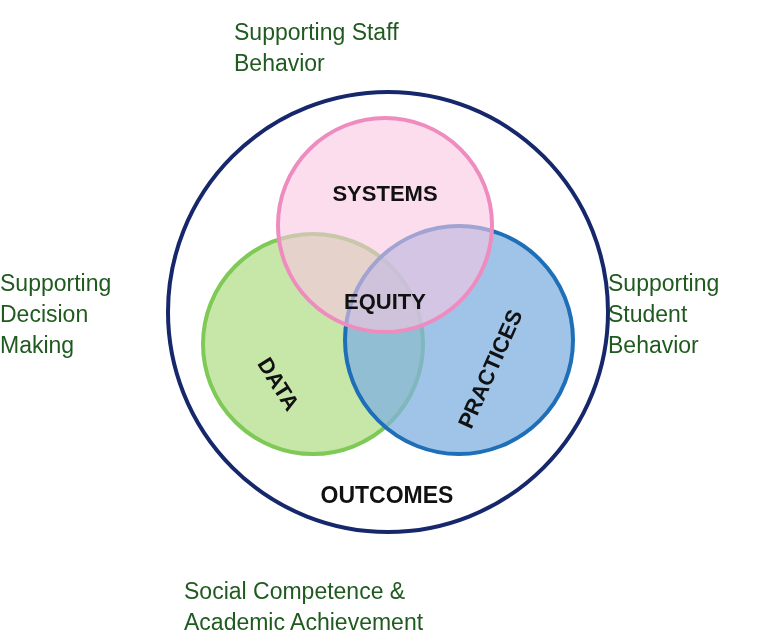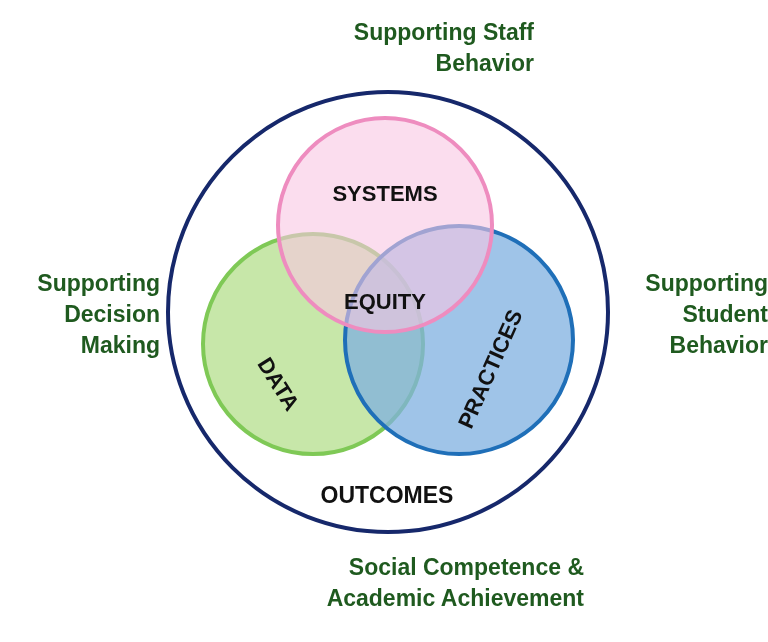--- a/index.html
+++ b/index.html
@@ -1,32 +1,32 @@
 <!DOCTYPE html>
 <html><head>
   <meta charset="utf-8">
   <style>
     html, body { margin: 0; padding: 0; background: #ffffff; }
     body { width: 768px; height: 642px; position: relative; overflow: hidden; font-family: "Liberation Sans", sans-serif; }
-    .label { position: absolute; color: #1f5a1f; font-size: 23px; line-height: 31px; text-align: right; white-space: pre-line; font-weight: bold; }
+    .label { position: absolute; color: #1f5a1f; font-size: 23px; line-height: 31px; text-align: left; white-space: pre-line; }
     svg { position: absolute; left: 0; top: 0; }
     .circle-text { font-family: "Liberation Sans", sans-serif; font-weight: bold; fill: #111111; }
   </style>
 </head>
 <body>
 
 <div class="label" style="left:234px; top:17px; width:300px;">Supporting Staff
 Behavior</div>
 <div class="label" style="left:0px; top:268px; width:160px;">Supporting
 Decision
 Making</div>
 <div class="label" style="left:608px; top:268px; width:160px;">Supporting
 Student
 Behavior</div>
-<div class="label" style="left:184px; top:552px; width:400px;">Social Competence &amp;
+<div class="label" style="left:184px; top:576px; width:400px;">Social Competence &amp;
 Academic Achievement</div>
 
 <svg width="768" height="642" viewBox="0 0 768 642">
 
   <circle cx="388" cy="312" r="220" fill="#ffffff" stroke="#16286b" stroke-width="4"></circle>
 
   <circle cx="313" cy="344" r="110" fill="#c4e6a4" stroke="#7fc956" stroke-width="4" fill-opacity="0.95"></circle>
 
   <circle cx="459" cy="340" r="114" fill="#7fb0e0" stroke="#1f6fb8" stroke-width="4" fill-opacity="0.75"></circle>
 

